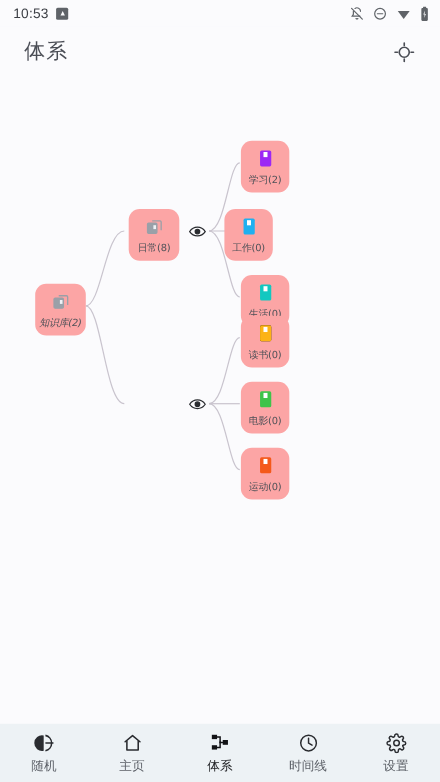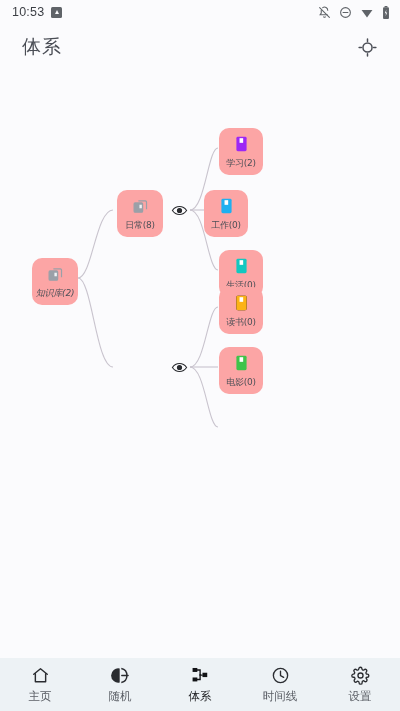--- a/index.html
+++ b/index.html
@@ -260,44 +260,53 @@
   </div>
   <div class="node leaf" style="left:219px; top:277px;">
     <span class="node-icon">
       <svg width="15" height="16" viewBox="0 0 18 22">
         <rect x="2" y="1" width="14" height="20" rx="2" fill="#3fc34a"></rect>
         <rect x="6.3" y="3" width="5" height="6.4" fill="#ffffff"></rect>
       </svg>
     </span>
     <span class="node-label">电影(0)</span>
   </div>
+  <div class="node leaf" style="left:219px; top:337px;">
+    <span class="node-icon">
+      <svg width="15" height="16" viewBox="0 0 18 22">
+        <rect x="2" y="1" width="14" height="20" rx="2" fill="#f4591a"></rect>
+        <rect x="6.3" y="3" width="5" height="6.4" fill="#ffffff"></rect>
+      </svg>
+    </span>
+    <span class="node-label">运动(0)</span>
+  </div>
 
 </div>
 
 <div class="bottomnav">
-
-  <div class="navitem">
-    <span class="navicon">
-      <svg width="19" height="19" viewBox="0 0 24 24" fill="none" stroke="#2a2c30" stroke-width="1.8" stroke-linejoin="round" stroke-linecap="round">
-        <path d="M3.5 10.5 12 3.5l8.5 7"></path>
-          <path d="M5.5 9.8V20h13V9.8"></path>
-      </svg>
-    </span>
-    <span class="navlabel">主页</span>
-  </div>
 
   <div class="navitem">
     <span class="navicon">
       <svg width="19" height="19" viewBox="0 0 24 24" fill="none" stroke="#2a2c30" stroke-width="1.8">
         <path d="M11 3.2A9 9 0 1 0 11 20.8Z" fill="#2a2c30" stroke="none"></path>
         <path d="M13 3.2a9 9 0 0 1 0 17.6"></path>
         <line x1="13.6" y1="12" x2="21.6" y2="12" stroke-linecap="round"></line>
       </svg>
     </span>
     <span class="navlabel">随机</span>
+  </div>
+
+  <div class="navitem">
+    <span class="navicon">
+      <svg width="19" height="19" viewBox="0 0 24 24" fill="none" stroke="#2a2c30" stroke-width="1.8" stroke-linejoin="round" stroke-linecap="round">
+        <path d="M3.5 10.5 12 3.5l8.5 7"></path>
+          <path d="M5.5 9.8V20h13V9.8"></path>
+      </svg>
+    </span>
+    <span class="navlabel">主页</span>
   </div>
 
   <div class="navitem active">
     <span class="navicon">
       <svg width="19" height="19" viewBox="0 0 24 24" fill="none" stroke="#121316" stroke-width="1.7">
         <rect x="2" y="2.5" width="6" height="5" fill="#121316" stroke="none"></rect>
         <rect x="2" y="14.5" width="6" height="5" fill="#121316" stroke="none"></rect>
         <rect x="14.5" y="8.5" width="6" height="5.5" fill="#121316" stroke="none"></rect>
         <path d="M8 5h3.5v6.5H14.2" stroke-linecap="round"></path>
         <path d="M8 17h3.5v-6.2" stroke-linecap="round"></path>

